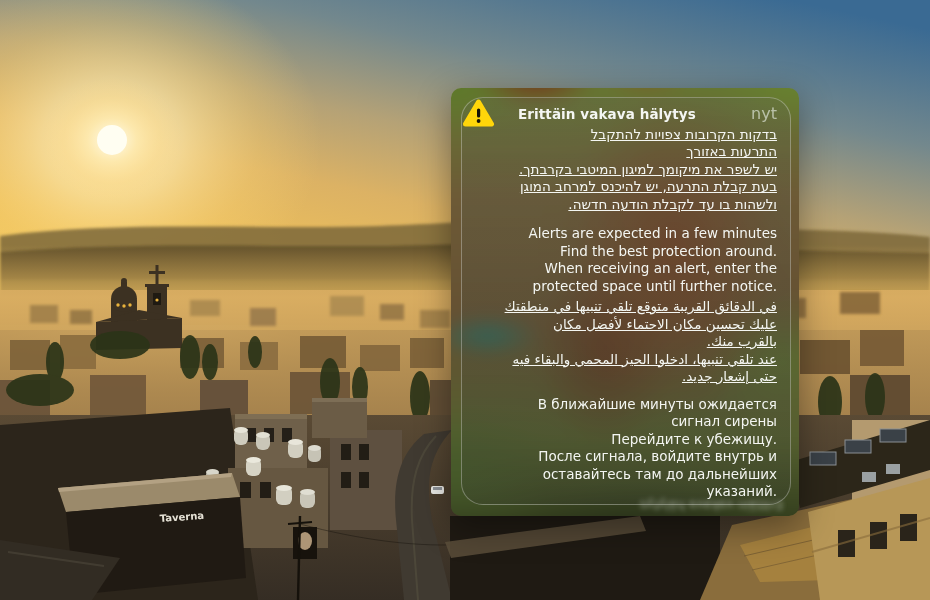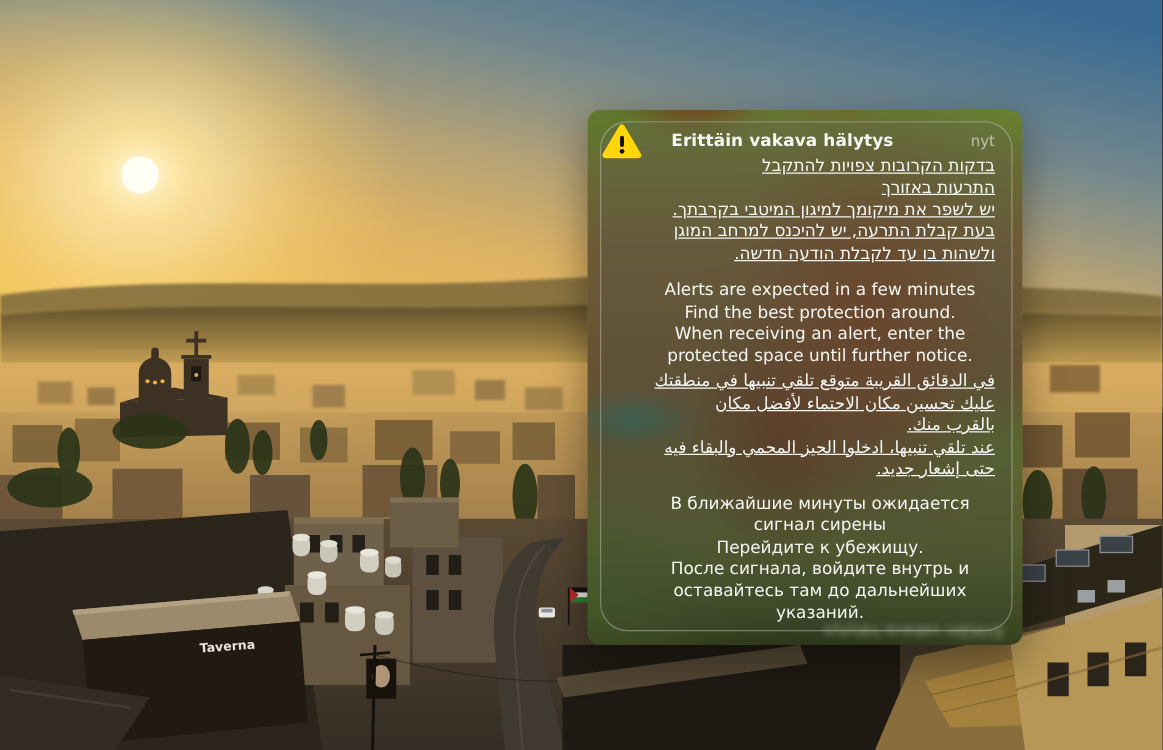--- a/index.html
+++ b/index.html
@@ -1,21 +1,21 @@
 <!DOCTYPE html>
 <html><head>
 <meta charset="utf-8">
 <style>
   html,body{margin:0;padding:0;background:#222;}
   .scene{position:relative;width:930px;height:600px;overflow:hidden;
          font-family:"DejaVu Sans","Liberation Sans",sans-serif;}
   .scene svg{position:absolute;left:0;top:0;}
 
   
-  .shot{position:absolute;left:470px;top:88px;width:348px;height:428px;
+  .shot{position:absolute;left:451px;top:88px;width:348px;height:428px;
         border-radius:10px;overflow:hidden;
         box-shadow:0 10px 34px rgba(0,0,0,.38);}
   .shot-bg{position:absolute;inset:-28px;filter:blur(9px);
     background:
       radial-gradient(ellipse 90px 55px at 28% 2%, rgba(122,32,18,.95), transparent 70%),
       radial-gradient(ellipse 70px 40px at 55% 1%, rgba(150,62,30,.85), transparent 70%),
       radial-gradient(ellipse 120px 70px at 6% 5%, rgba(92,122,40,.9), transparent 70%),
       radial-gradient(ellipse 120px 70px at 93% 4%, rgba(104,134,46,.85), transparent 70%),
       radial-gradient(ellipse 150px 220px at 62% 40%, rgba(114,62,35,.95), transparent 75%),
       radial-gradient(ellipse 95px 130px at 45% 60%, rgba(96,52,30,.85), transparent 75%),
@@ -24,24 +24,24 @@
       radial-gradient(ellipse 140px 90px at 8% 85%, rgba(70,92,42,.85), transparent 75%),
       radial-gradient(ellipse 170px 60px at 55% 98%, rgba(36,44,24,.95), transparent 80%),
       linear-gradient(180deg,#637d31 0%,#6d5a36 28%,#645032 55%,#55602f 78%,#36411f 94%,#252d15 100%);}
   .note-card{position:absolute;left:10px;top:9px;right:8px;bottom:11px;
         border-radius:22px;border:1px solid rgba(255,255,255,.30);
         background:linear-gradient(180deg,rgba(96,100,84,.26),rgba(60,64,50,.30));
         color:#f4f6f2;box-sizing:border-box;padding:7px 13px 6px 13px;
         font-size:13.5px;line-height:17.5px;}
   .note-head{display:flex;justify-content:space-between;align-items:baseline;}
   .note-title{font-weight:bold;margin-left:43px;letter-spacing:.1px;}
-  .note-time{font-size:12px;color:rgba(238,243,235,.62);}
+  .note-time{font-size:16px;color:rgba(238,243,235,.62);}
   .blk{white-space:pre-line;}
   .rtl{direction:rtl;text-align:right;unicode-bidi:plaintext;text-decoration:underline;}
-  .ltr{margin-left:22px;text-align:center;}
+  .ltr{margin-left:22px;text-align:right;}
   .m-heb{margin-top:2px;}
   .m-eng{margin-top:12px;}
   .m-ar{margin-top:3px;}
   .m-ru{margin-top:10px;}
   .warn-icon{position:absolute;left:9px;top:191px;width:33px;height:31px;}
   .blur-footer{position:absolute;right:16px;bottom:3px;width:170px;
         transform:rotate(180deg);filter:blur(2.6px);opacity:.6;
         color:#d8dfd4;font-size:12.5px;white-space:nowrap;overflow:hidden;}
 </style>
 </head>

